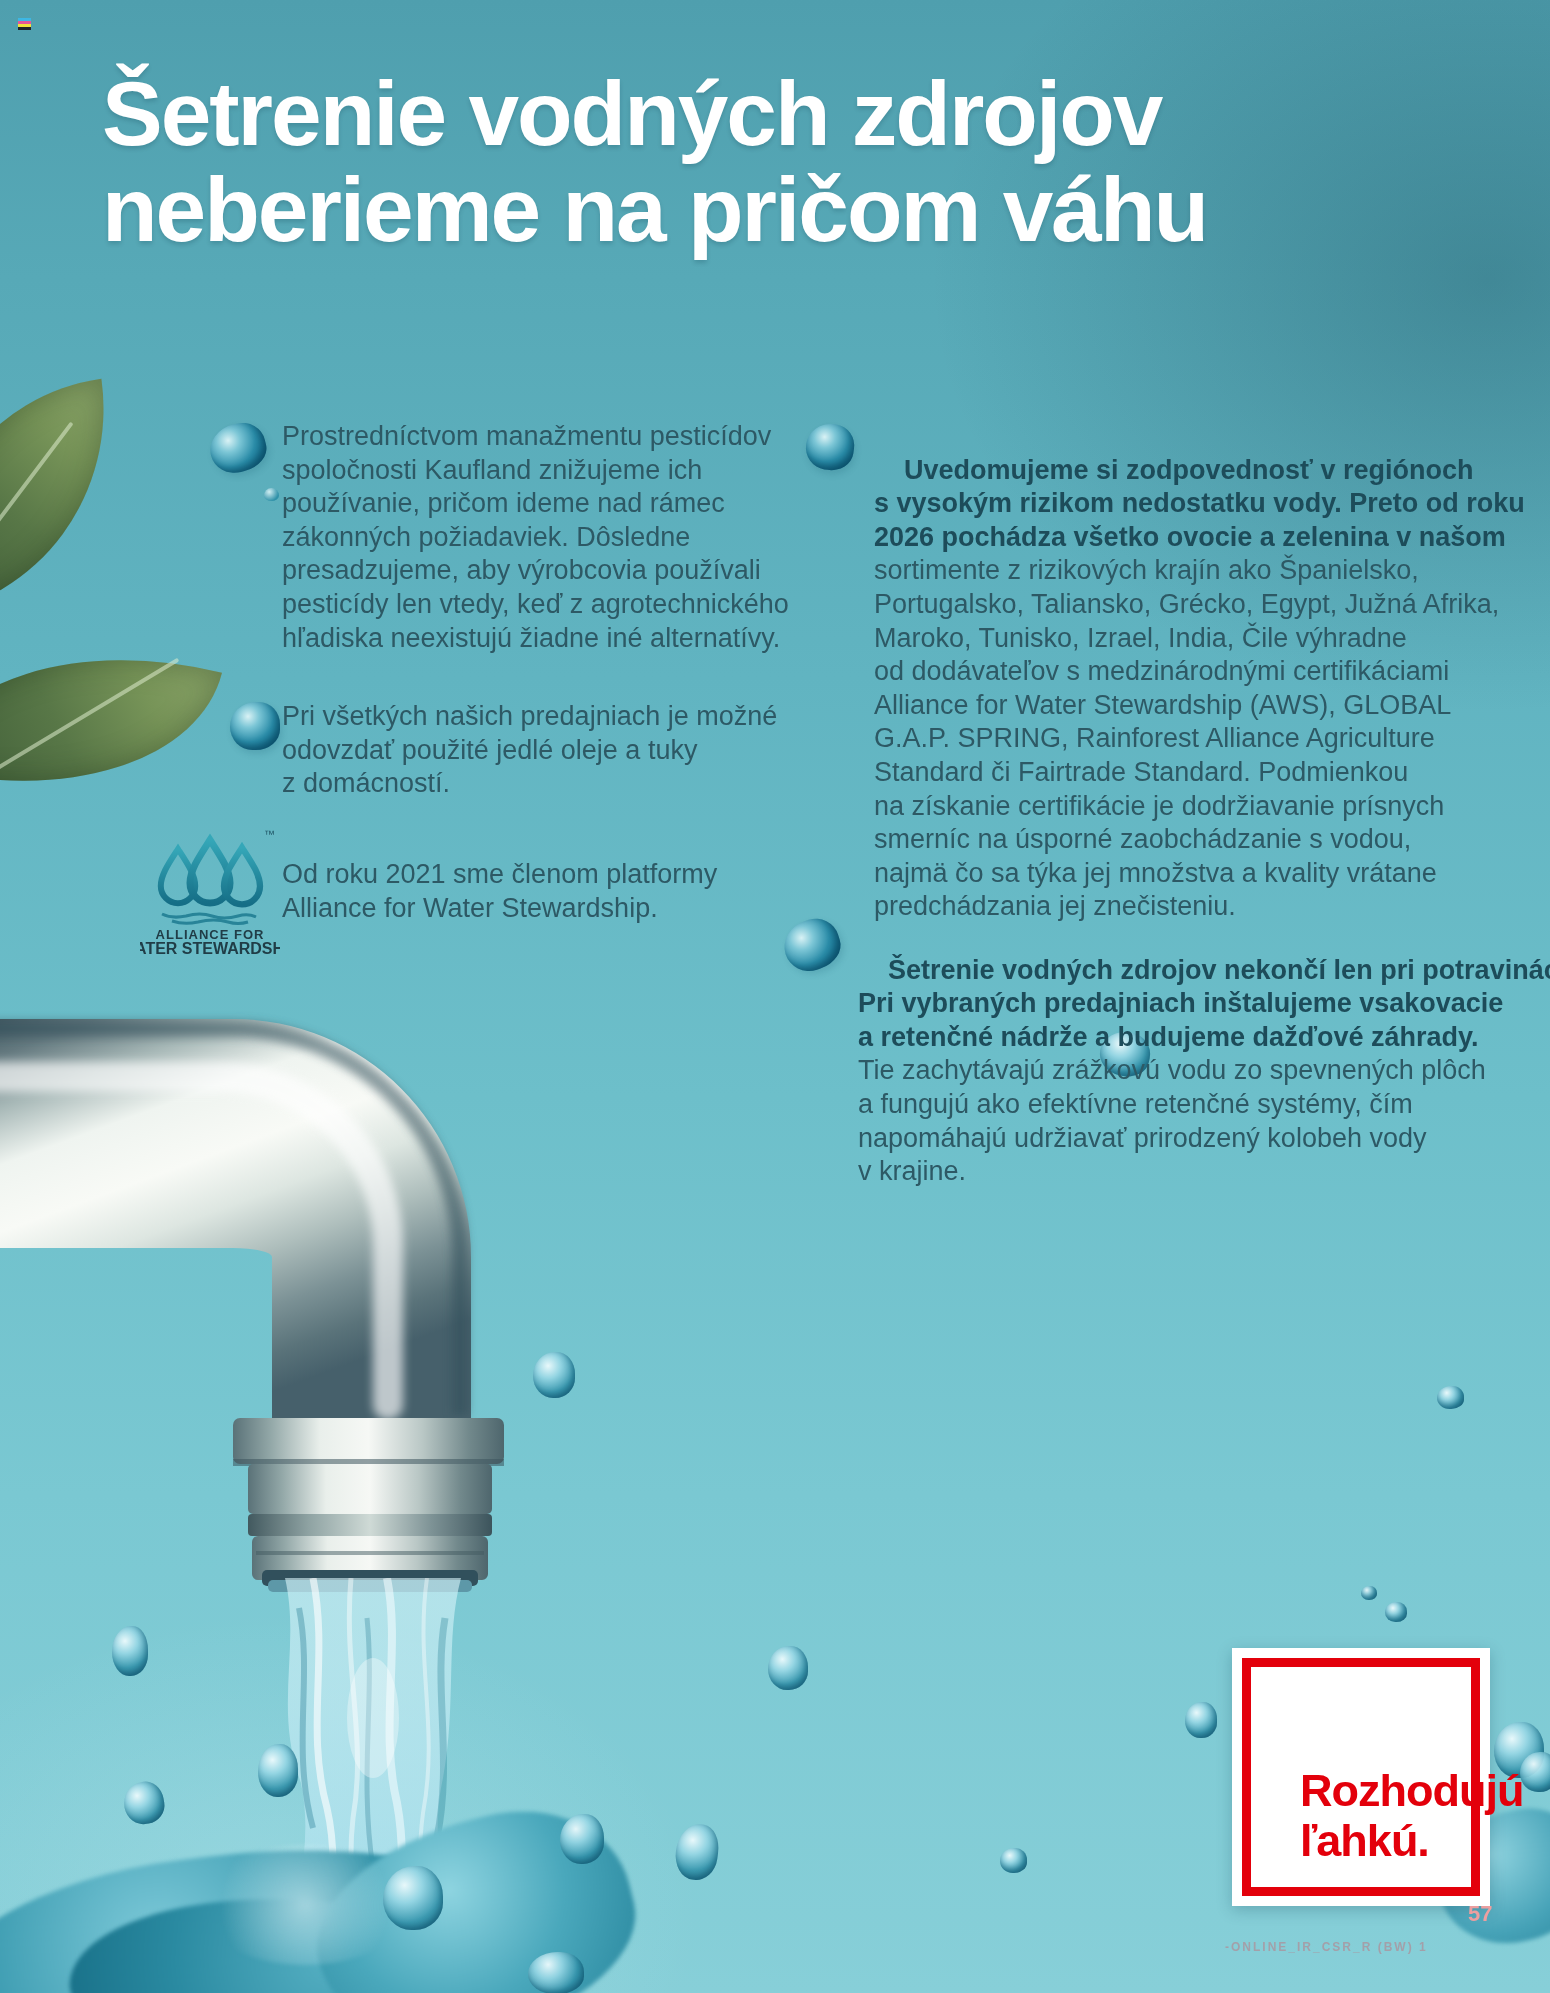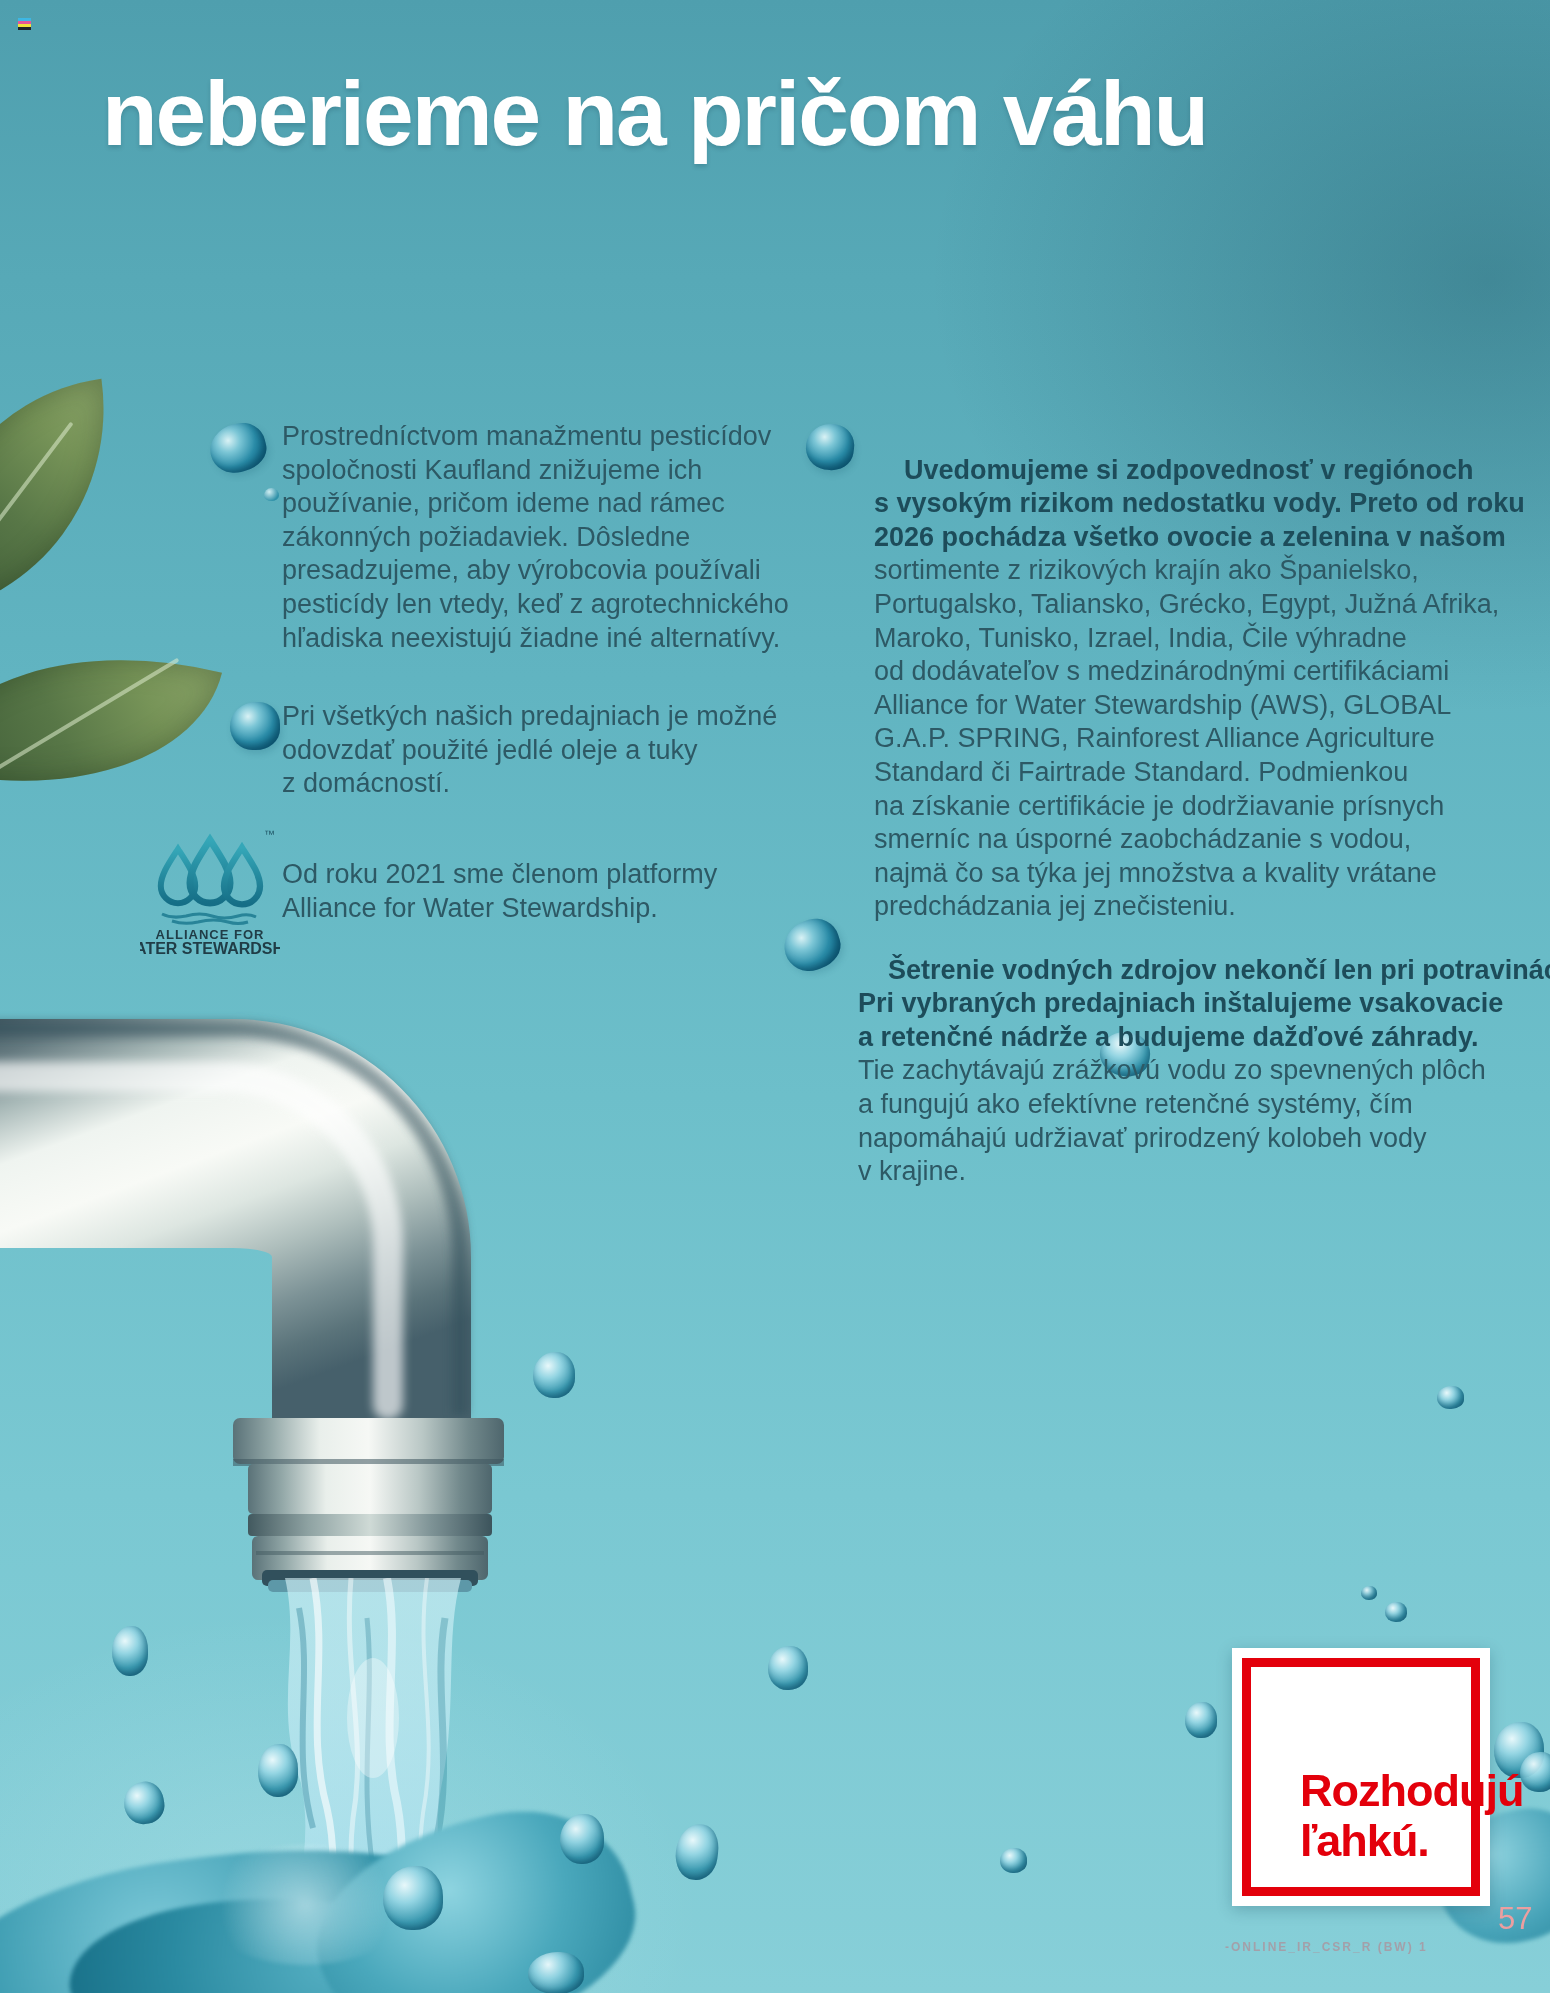--- a/index.html
+++ b/index.html
@@ -49,21 +49,21 @@
   .leaf .vein{position:absolute;left:8%;top:48%;width:88%;height:4px;background:rgba(222,236,205,0.55);transform:rotate(-45deg);border-radius:2px;}
 
   
   .blob{position:absolute;filter:blur(2px);}
 
   .brandbox{left:1232px;top:1648px;width:258px;height:258px;background:#ffffff;box-shadow:0 4px 14px rgba(10,60,80,0.25);}
   .brandborder{position:absolute;inset:10px;border:9px solid #e3000b;}
   .brandtext{position:absolute;left:40px;top:118px;color:#e3000b;font-weight:800;font-size:45px;line-height:50px;letter-spacing:-1px;margin-left:28px;}
   .brandtext span{display:block;}
 
-  .pagenum{left:1498px;top:1901px;color:rgba(244,158,158,0.95);font-weight:400;font-size:31px;}
+  .pagenum{left:1468px;top:1901px;color:rgba(244,158,158,0.95);font-weight:700;font-size:22px;}
   .watermark{left:1225px;top:1940px;color:rgba(205,95,105,0.42);font-size:12px;letter-spacing:2px;font-weight:700;}
 
   svg text{font-family:"Liberation Sans",sans-serif;}
 </style>
 </head>
 <body>
 
 <div class="page">
 
   <div class="shade-tr"></div>
@@ -77,20 +77,21 @@
   </div>
 
   <div class="abs leaf" style="left:-88px;top:392px;width:205px;height:210px;transform:rotate(-8deg);">
     <div class="vein"></div>
   </div>
   <div class="abs leaf" style="left:-62px;top:638px;width:268px;height:165px;transform:rotate(14deg);">
     <div class="vein"></div>
   </div>
 
   <div class="abs title">
+    <span>Šetrenie vodných zdrojov</span>
     <span>neberieme na pričom váhu</span>
   </div>
 
   <svg class="abs" style="left:-20px;top:985px;" width="660" height="615" viewBox="0 0 660 615">
     <defs>
       <linearGradient id="metalDiag" x1="0%" y1="0%" x2="45%" y2="100%">
         <stop offset="0%" stop-color="#3e555e"></stop>
         <stop offset="9%" stop-color="#64797f"></stop>
         <stop offset="20%" stop-color="#a7b8b7"></stop>
         <stop offset="32%" stop-color="#eff4f0"></stop>

